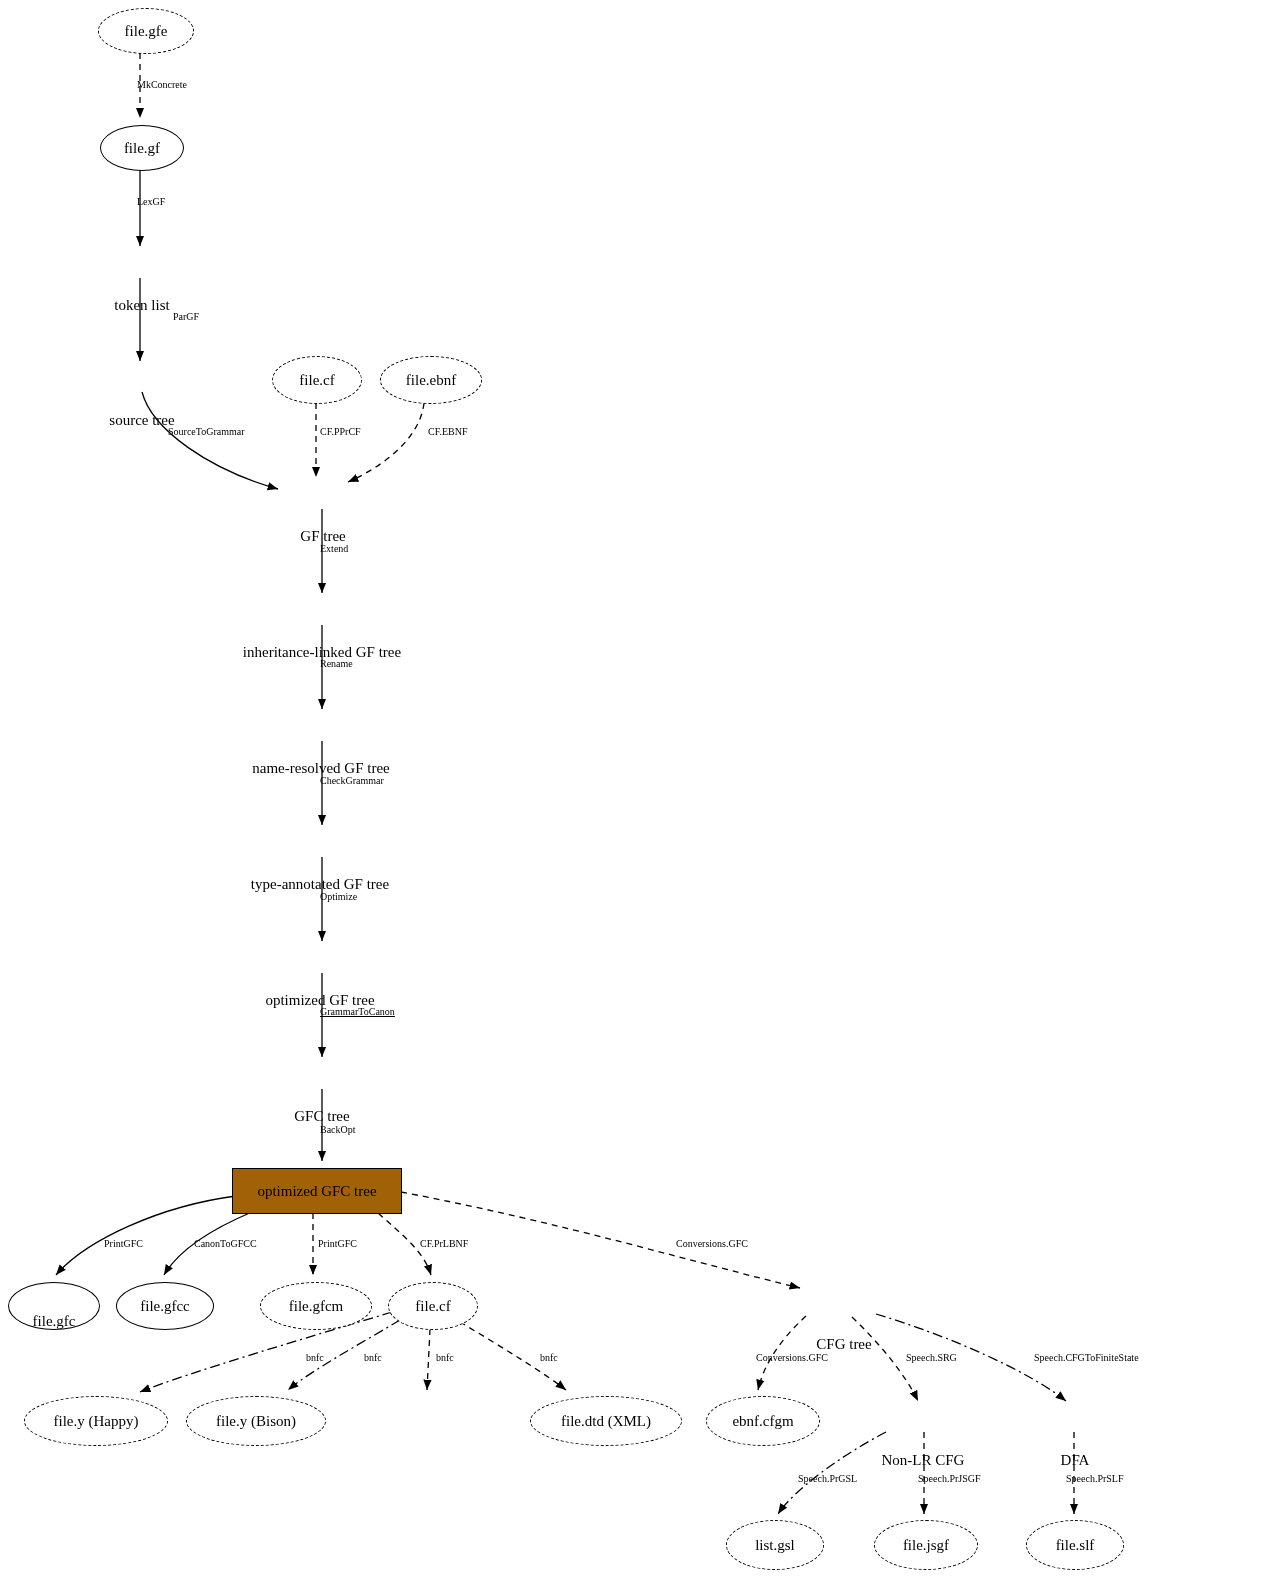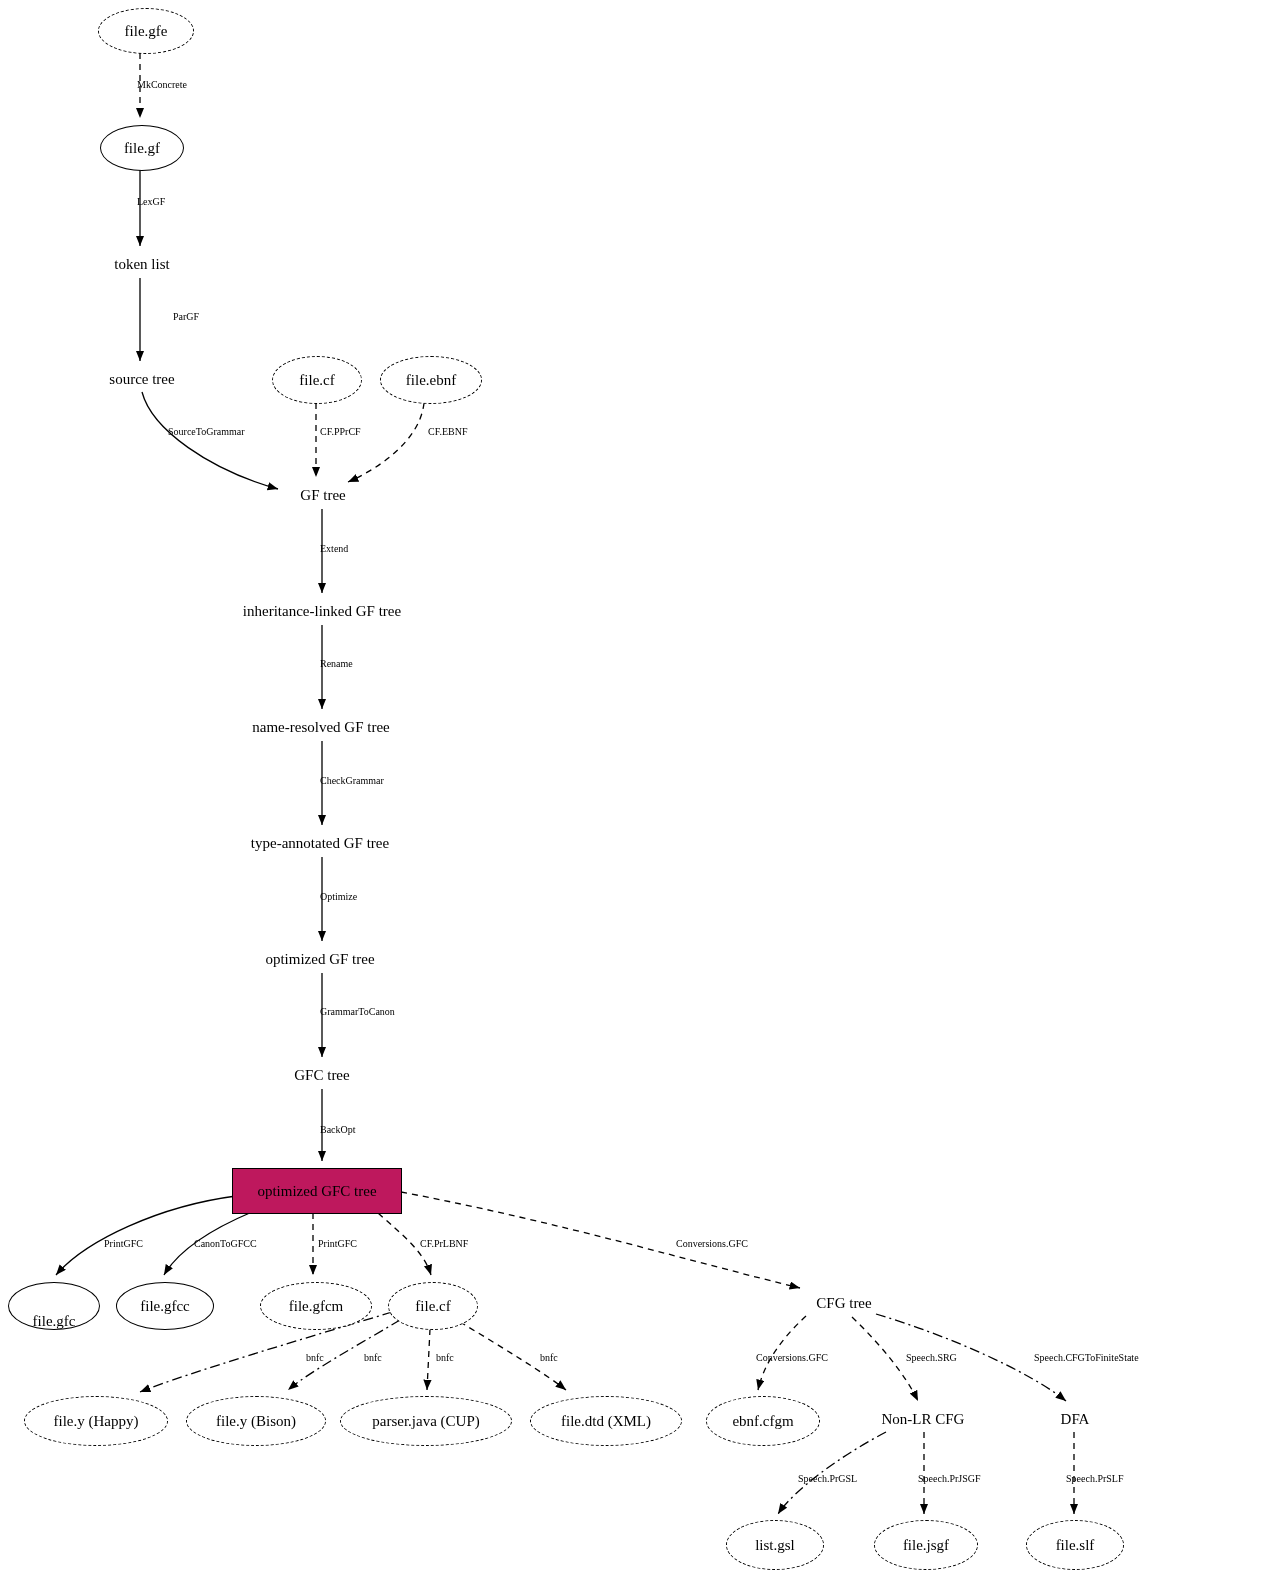--- a/index.html
+++ b/index.html
@@ -1,24 +1,24 @@
 <!DOCTYPE html>
 <html><head>
 <meta charset="utf-8">
 <style>
   html,body{margin:0;padding:0;background:#ffffff;}
   body{font-family:"Liberation Serif", serif;color:#000;}
   #canvas{position:relative;width:1284px;height:1588px;overflow:hidden;}
   svg#edges{position:absolute;left:0;top:0;width:1284px;height:1588px;}
   .node{position:absolute;display:flex;align-items:center;justify-content:center;
         text-align:center;font-size:15px;line-height:1.1;color:#000;white-space:nowrap;}
-  .plain{background:transparent;}
+  .plain{background:transparent;margin-top:41px;}
   .ellipse{border:1.3px solid #000;border-radius:50%;background:#fff;}
   .ellipse.dashed{border-style:dashed;}
-  .box{border:1.3px solid #000;background:#be185d;}
+  .box{border:1.3px solid #000;background:#a16207;}
   .edgelabel{position:absolute;font-size:10px;color:#000;white-space:nowrap;background:transparent;}
 </style>
 </head>
 <body>
 
 <div id="canvas">
 
   <svg id="edges" xmlns="http://www.w3.org/2000/svg">
     <defs>
       <marker id="arrow" markerWidth="10" markerHeight="10" refX="8" refY="3.2" orient="auto" markerUnits="strokeWidth">
@@ -136,23 +136,20 @@
   </div>
   <div class="node plain" style="left:802px;top:1292px;width:84px;height:22px;">
     <span>CFG tree</span>
   </div>
   <div class="node ellipse dashed" style="left:24px;top:1396px;width:142px;height:48px;">
     <span>file.y (Happy)</span>
   </div>
   <div class="node ellipse dashed" style="left:186px;top:1396px;width:138px;height:48px;">
     <span>file.y (Bison)</span>
   </div>
-  <div class="node ellipse dashed" style="left:340px;top:1396px;width:170px;height:48px;">
-    <span>parser.java (CUP)</span>
-  </div>
   <div class="node ellipse dashed" style="left:530px;top:1396px;width:150px;height:48px;">
     <span>file.dtd (XML)</span>
   </div>
   <div class="node ellipse dashed" style="left:706px;top:1396px;width:112px;height:48px;">
     <span>ebnf.cfgm</span>
   </div>
   <div class="node plain" style="left:866px;top:1408px;width:114px;height:22px;">
     <span>Non-LR CFG</span>
   </div>
   <div class="node plain" style="left:1052px;top:1408px;width:46px;height:22px;">
@@ -171,21 +168,21 @@
   <div class="edgelabel" style="left:137px;top:79px;"><span>MkConcrete</span></div>
   <div class="edgelabel" style="left:137px;top:196px;"><span>LexGF</span></div>
   <div class="edgelabel" style="left:137px;top:311px;margin-left:36px;"><span>ParGF</span></div>
   <div class="edgelabel" style="left:168px;top:426px;"><span>SourceToGrammar</span></div>
   <div class="edgelabel" style="left:320px;top:426px;"><span>CF.PPrCF</span></div>
   <div class="edgelabel" style="left:428px;top:426px;"><span>CF.EBNF</span></div>
   <div class="edgelabel" style="left:320px;top:543px;"><span>Extend</span></div>
   <div class="edgelabel" style="left:320px;top:658px;"><span>Rename</span></div>
   <div class="edgelabel" style="left:320px;top:775px;"><span>CheckGrammar</span></div>
   <div class="edgelabel" style="left:320px;top:891px;"><span>Optimize</span></div>
-  <div class="edgelabel" style="left:320px;top:1006px;"><span>GrammarToCanon</span></div>
+  <div class="edgelabel" style="left:320px;top:1006px;text-decoration:underline;"><span>GrammarToCanon</span></div>
   <div class="edgelabel" style="left:320px;top:1124px;"><span>BackOpt</span></div>
   <div class="edgelabel" style="left:104px;top:1238px;"><span>PrintGFC</span></div>
   <div class="edgelabel" style="left:194px;top:1238px;"><span>CanonToGFCC</span></div>
   <div class="edgelabel" style="left:318px;top:1238px;"><span>PrintGFC</span></div>
   <div class="edgelabel" style="left:420px;top:1238px;"><span>CF.PrLBNF</span></div>
   <div class="edgelabel" style="left:676px;top:1238px;"><span>Conversions.GFC</span></div>
   <div class="edgelabel" style="left:306px;top:1352px;"><span>bnfc</span></div>
   <div class="edgelabel" style="left:364px;top:1352px;"><span>bnfc</span></div>
   <div class="edgelabel" style="left:436px;top:1352px;"><span>bnfc</span></div>
   <div class="edgelabel" style="left:540px;top:1352px;"><span>bnfc</span></div>

